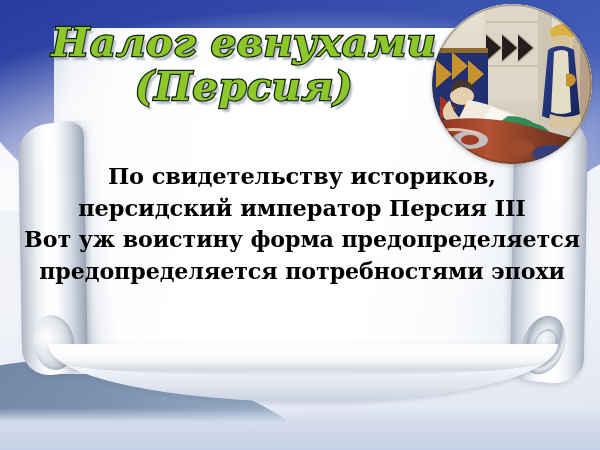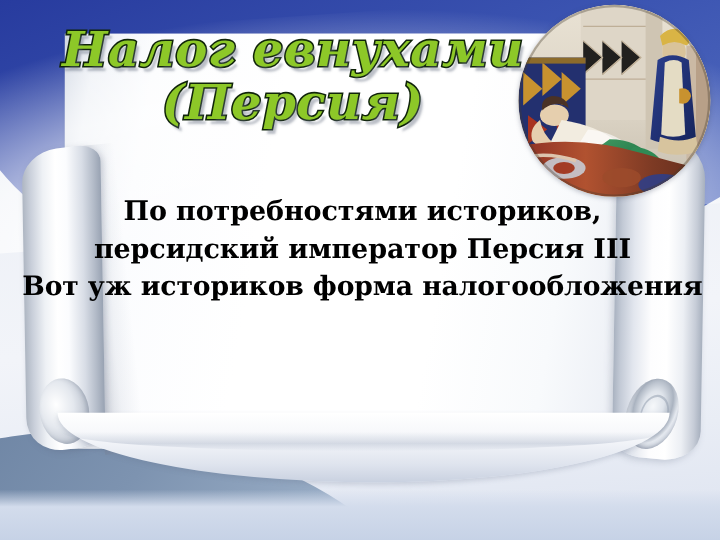--- a/index.html
+++ b/index.html
@@ -387,18 +387,19 @@
       </g>
     </svg>
   </div>
 
   <div class="title-block">
     <div class="title-line first">Налог евнухами</div>
     <div class="title-line second">(Персия)</div>
   </div>
 
   <div class="body-text">
-    <span class="body-line l1">По потребностями историков,</span>
+    <span class="body-line l1">По свидетельству историков,</span>
     <span class="body-line l2">персидский император Персия III</span>
-    <span class="body-line l4">Вот уж историков форма налогообложения</span>
+    <span class="body-line l4">Вот уж воистину форма предопределяется</span>
+    <span class="body-line l5">предопределяется потребностями эпохи</span>
   </div>
 
 </div>
 
 </body></html>

